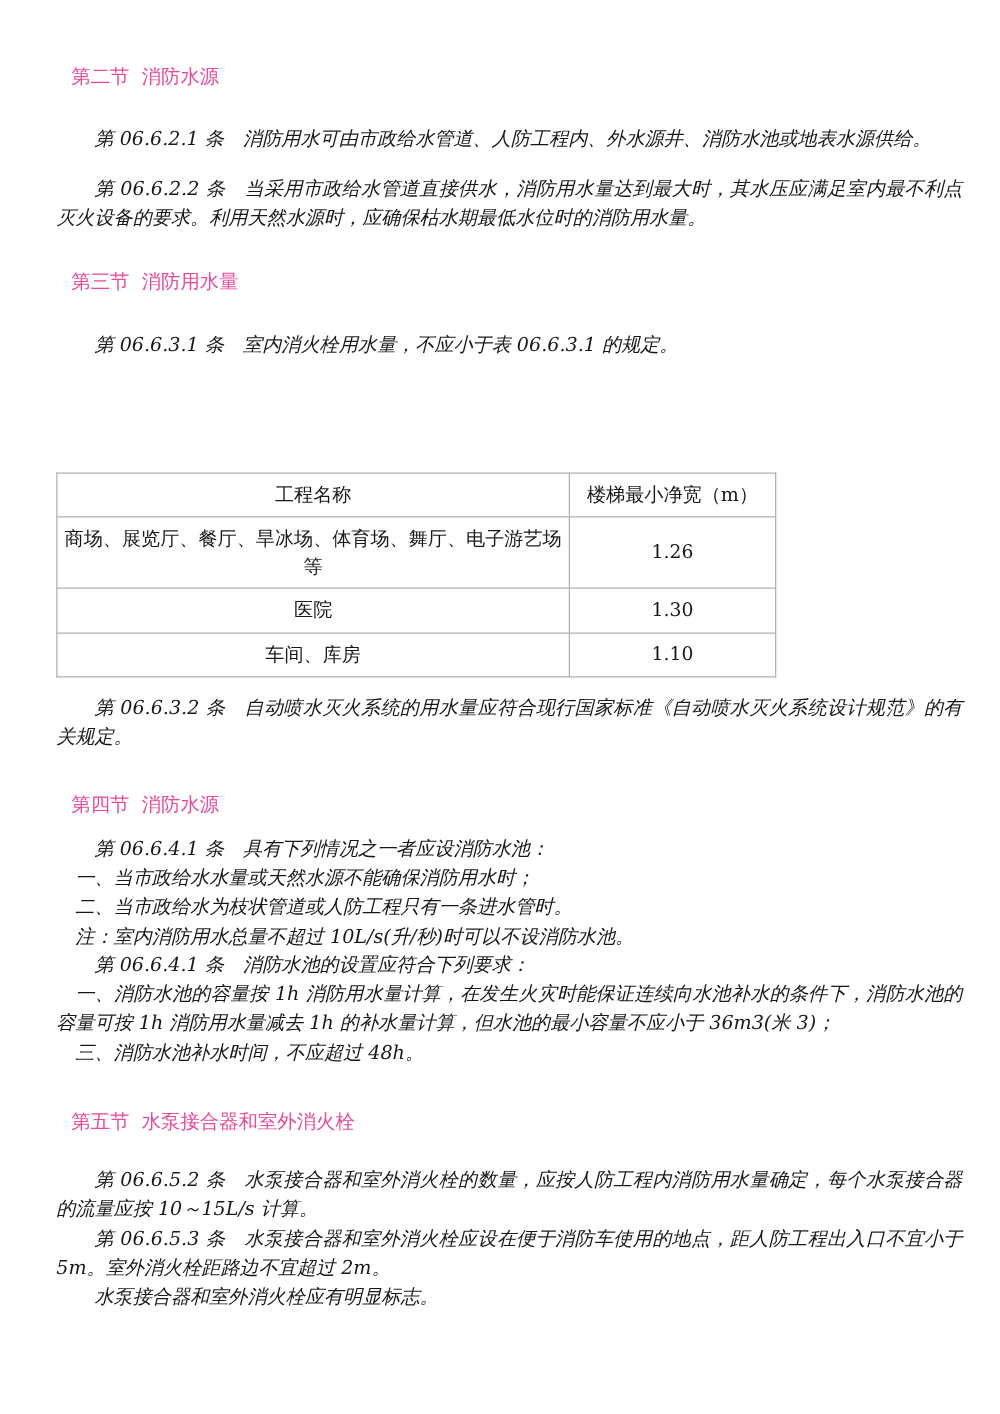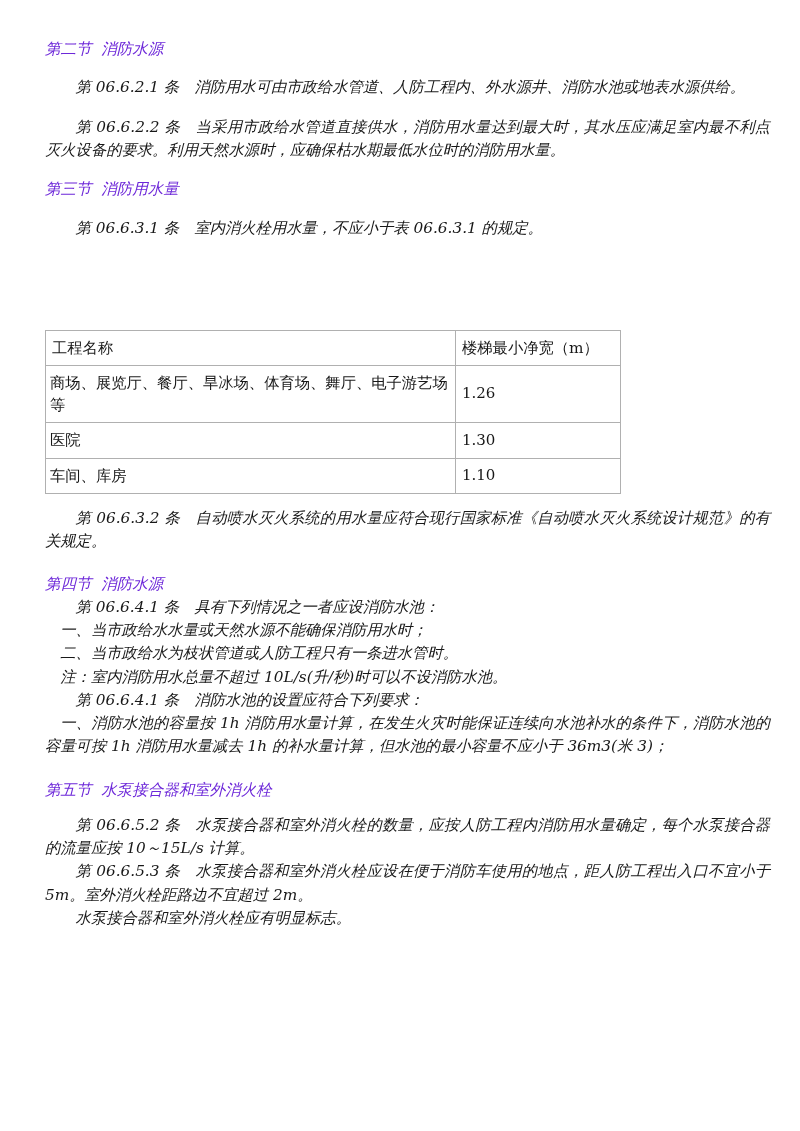--- a/index.html
+++ b/index.html
@@ -25,25 +25,24 @@
     background: #ffffff;
   }
   .doc-body {
     width: 725px;
   }
 
   
   .section-heading {
     font-size: 15.5px;
     line-height: 1.45;
-    margin: 0;
+    margin: 12px;
     padding: 0;
     white-space: pre;
-    color: #6d28d9;
-    font-style: italic;
+    color: #ec4899;
   }
 
   
   .para {
     font-size: 15.3px;
     line-height: 1.52;
     margin: 0;
     padding: 0;
     text-align: justify;
     text-justify: inter-character;
@@ -69,21 +68,21 @@
     width: 575px;
     table-layout: fixed;
     font-size: 15.3px;
     color: #181818;
   }
   table.spec-table col.c1 { width: 410px; }
   table.spec-table col.c2 { width: 165px; }
   table.spec-table th,
   table.spec-table td {
     border: 1px solid #b0b0b0;
-    text-align: left;
+    text-align: center;
     vertical-align: middle;
     font-weight: normal;
     padding: 6px 6px;
     line-height: 1.45;
     margin-top: 31px;
   }
   table.spec-table th { padding: 6px 6px; }
   table.spec-table td.name-cell { padding: 6px 4px; }
   table.spec-table td.val-cell { font-size: 15px; }
 </style>
@@ -154,20 +153,21 @@
 
     <div class="para hang">二、当市政给水为枝状管道或人防工程只有一条进水管时。</div>
 
     <div class="para hang">注：室内消防用水总量不超过 10L/s(升/秒)时可以不设消防水池。</div>
 
     <div class="para indent2">第 06.6.4.1 条　消防水池的设置应符合下列要求：</div>
 
     <div class="para hang">一、消防水池的容量按 1h 消防用水量计算，在发生火灾时能保证连续向水池补水的条件下，消防水池的容量可按 1h 消防用水量减去 1h 的补水量计算，但水池的最小容量不应小于 36m3(米 3)；</div>
 
 
+    <div class="para hang">三、消防水池补水时间，不应超过 48h。</div>
 
     <div class="sp-20"></div>
 
     <div class="section-heading">第五节  水泵接合器和室外消火栓</div>
     <div class="sp-13"></div>
 
 
     <div class="para indent2">第 06.6.5.2 条　水泵接合器和室外消火栓的数量，应按人防工程内消防用水量确定，每个水泵接合器的流量应按 10～15L/s 计算。</div>
 
     <div class="para indent2">第 06.6.5.3 条　水泵接合器和室外消火栓应设在便于消防车使用的地点，距人防工程出入口不宜小于 5m。室外消火栓距路边不宜超过 2m。</div>

